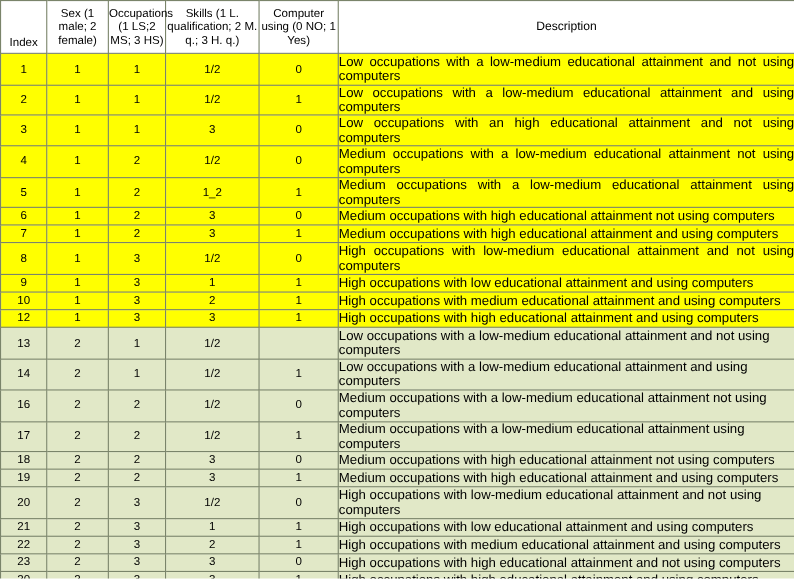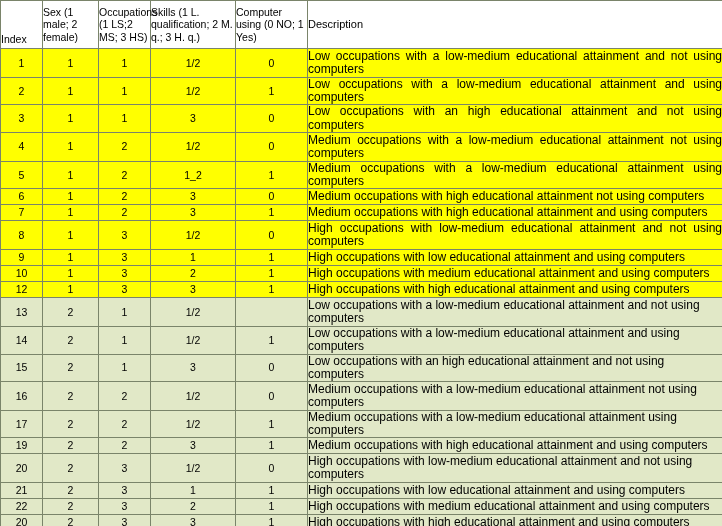--- a/index.html
+++ b/index.html
@@ -30,21 +30,21 @@
   col.c-index { width: 42px; }
   col.c-sex { width: 56px; }
   col.c-occ { width: 52px; }
   col.c-skill { width: 85px; }
   col.c-comp { width: 72px; }
   col.c-desc { width: 415px; }
 
   
   .hdr td {
     background: #ffffff;
-    text-align: left;
+    text-align: center;
     font-size: 10.5px;
     line-height: 12.4px;
     padding: 2px 3px;
     vertical-align: bottom;
     height: 44px;
   }
   .hdr td.desc-h {
     vertical-align: middle;
     font-size: 11px;
   }
@@ -193,45 +193,45 @@
         <td class="desc">Low occupations with a low-medium educational attainment and not using computers</td>
       </tr>
       <tr class="g h1">
         <td class="num">14</td>
         <td class="num">2</td>
         <td class="num">1</td>
         <td class="num">1/2</td>
         <td class="num">1</td>
         <td class="desc">Low occupations with a low-medium educational attainment and using computers</td>
       </tr>
-      <tr class="g h1">
-        <td class="num">15</td>
-        <td class="num">2</td>
-        <td class="num">1</td>
-        <td class="num">3</td>
-        <td class="num">0</td>
-        <td class="desc">Low occupations with an high educational attainment and not using computers</td>
-      </tr>
       <tr class="g h2">
         <td class="num">16</td>
         <td class="num">2</td>
         <td class="num">2</td>
         <td class="num">1/2</td>
         <td class="num">0</td>
         <td class="desc">Medium occupations with a low-medium educational attainment not using computers</td>
       </tr>
       <tr class="g h1">
         <td class="num">17</td>
         <td class="num">2</td>
         <td class="num">2</td>
         <td class="num">1/2</td>
         <td class="num">1</td>
         <td class="desc">Medium occupations with a low-medium educational attainment using computers</td>
       </tr>
       <tr class="g h1">
+        <td class="num">18</td>
+        <td class="num">2</td>
+        <td class="num">2</td>
+        <td class="num">3</td>
+        <td class="num">0</td>
+        <td class="desc">Medium occupations with high educational attainment not using computers</td>
+      </tr>
+      <tr class="g h1">
         <td class="num">19</td>
         <td class="num">2</td>
         <td class="num">2</td>
         <td class="num">3</td>
         <td class="num">1</td>
         <td class="desc">Medium occupations with high educational attainment and using computers</td>
       </tr>
       <tr class="g h2">
         <td class="num">20</td>
         <td class="num">2</td>
@@ -250,20 +250,28 @@
       </tr>
       <tr class="g h1">
         <td class="num">22</td>
         <td class="num">2</td>
         <td class="num">3</td>
         <td class="num">2</td>
         <td class="num">1</td>
         <td class="desc">High occupations with medium educational attainment and using computers</td>
       </tr>
       <tr class="g h1">
+        <td class="num">23</td>
+        <td class="num">2</td>
+        <td class="num">3</td>
+        <td class="num">3</td>
+        <td class="num">0</td>
+        <td class="desc">High occupations with high educational attainment and not using computers</td>
+      </tr>
+      <tr class="g h1">
         <td class="num">20</td>
         <td class="num">2</td>
         <td class="num">3</td>
         <td class="num">3</td>
         <td class="num">1</td>
         <td class="desc">High occupations with high educational attainment and using computers</td>
       </tr>
     </tbody>
 </table>
 

